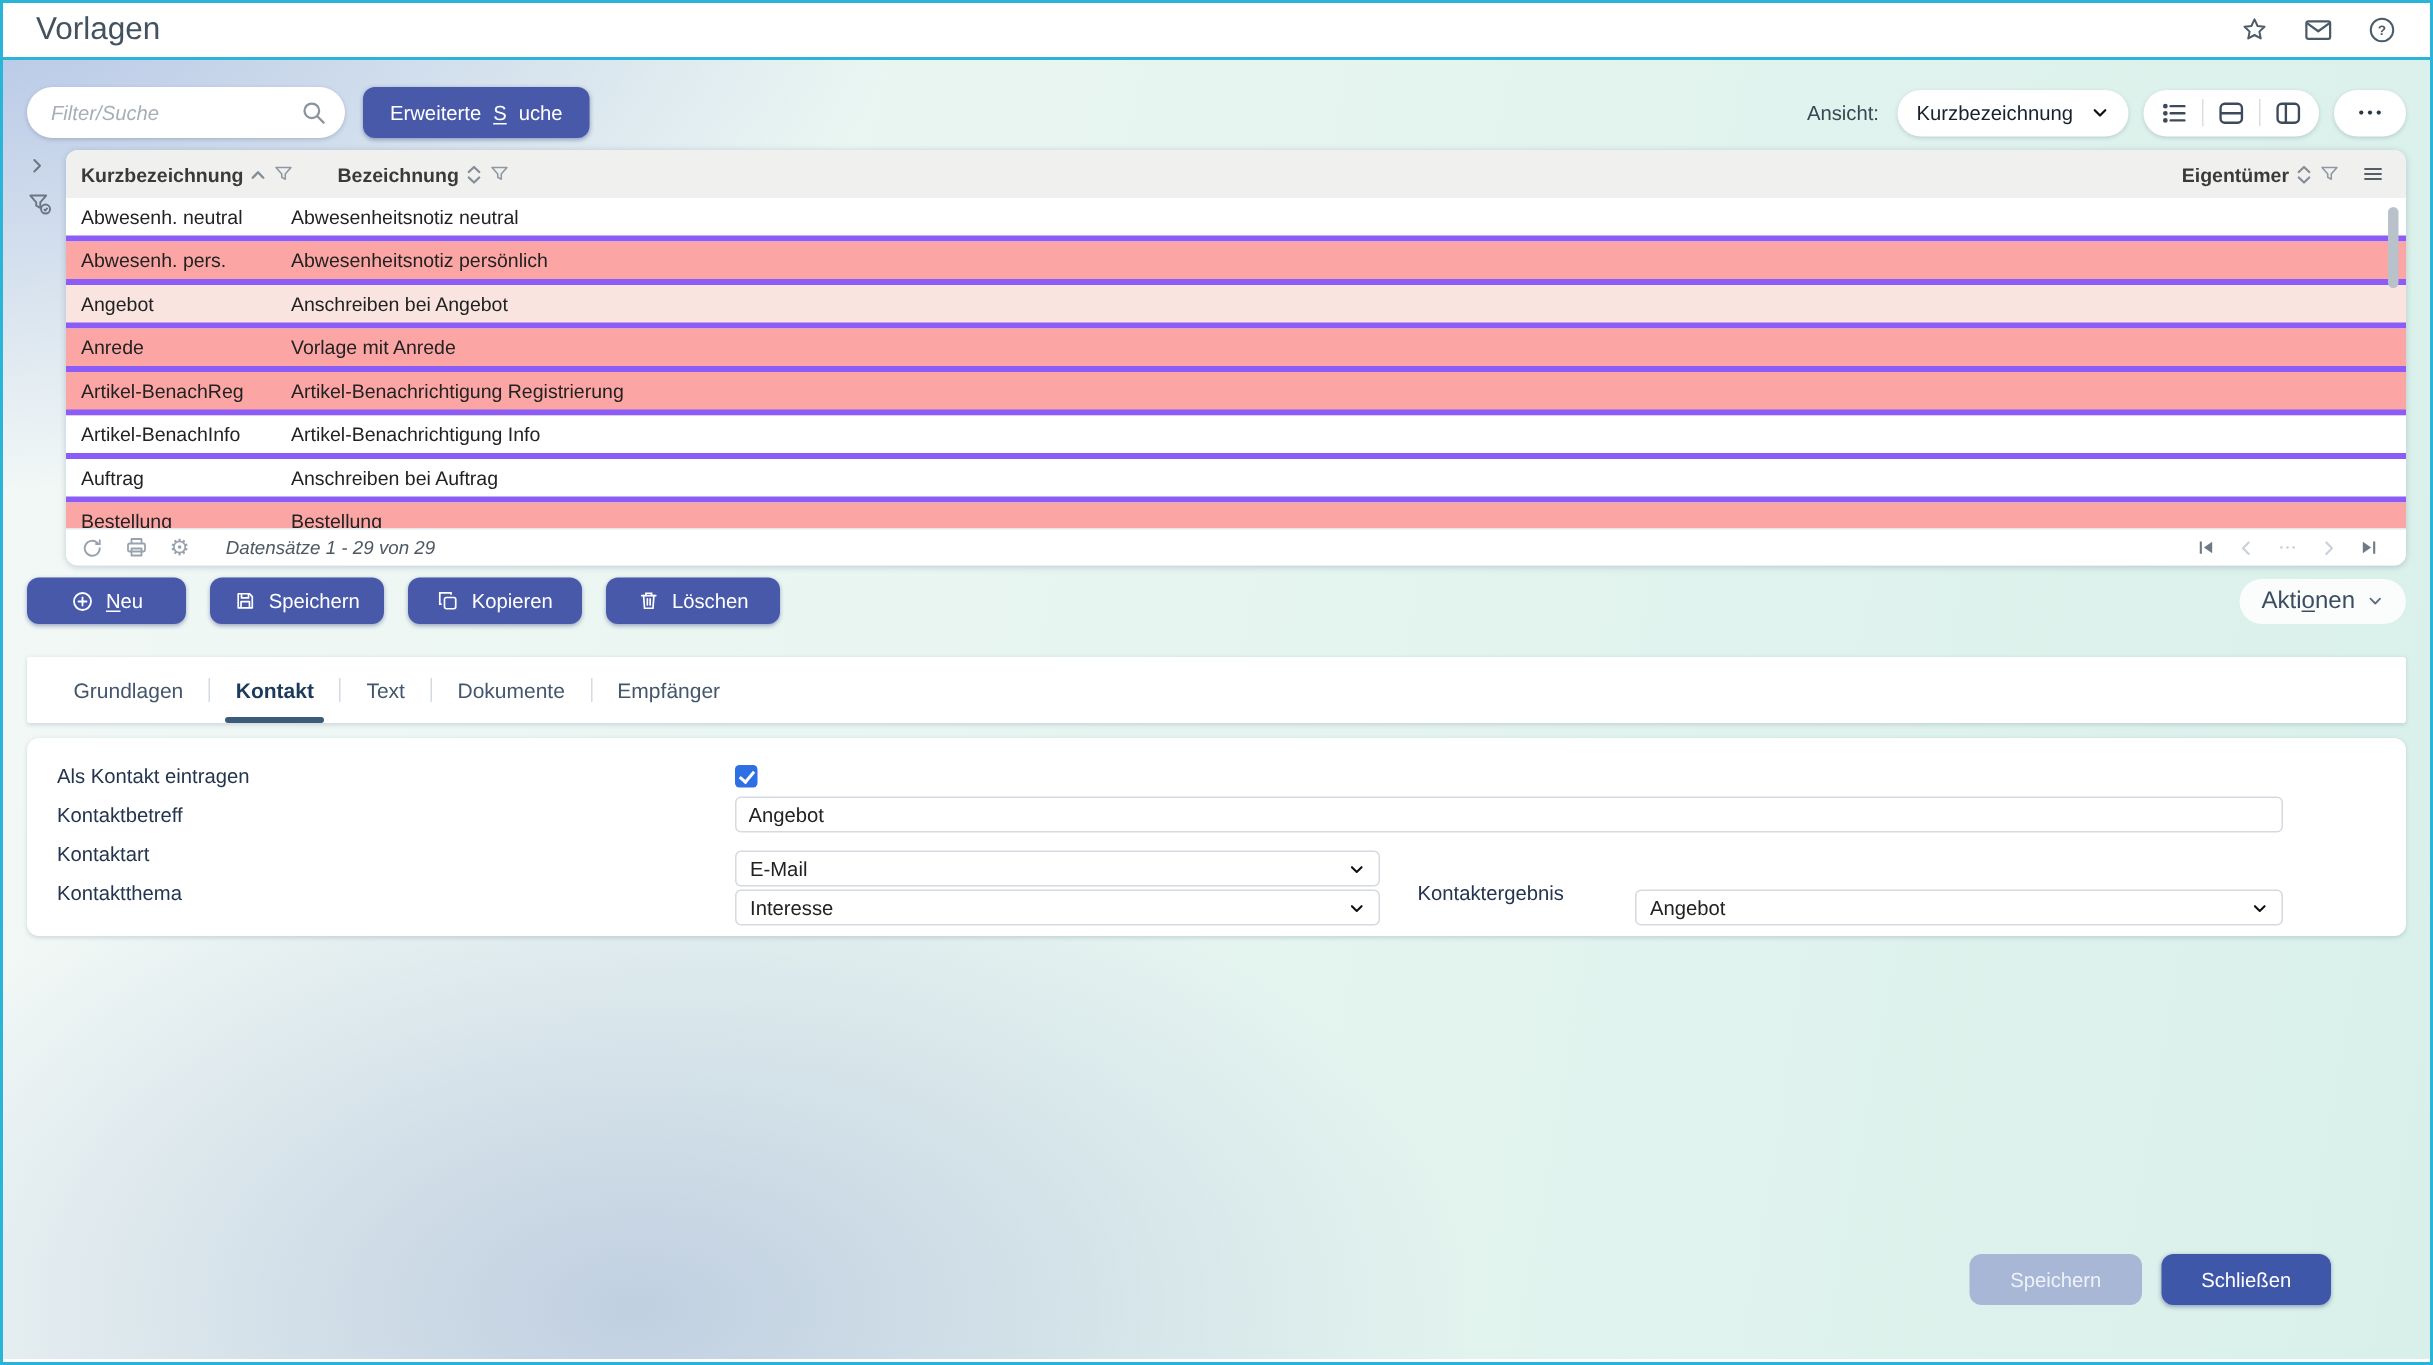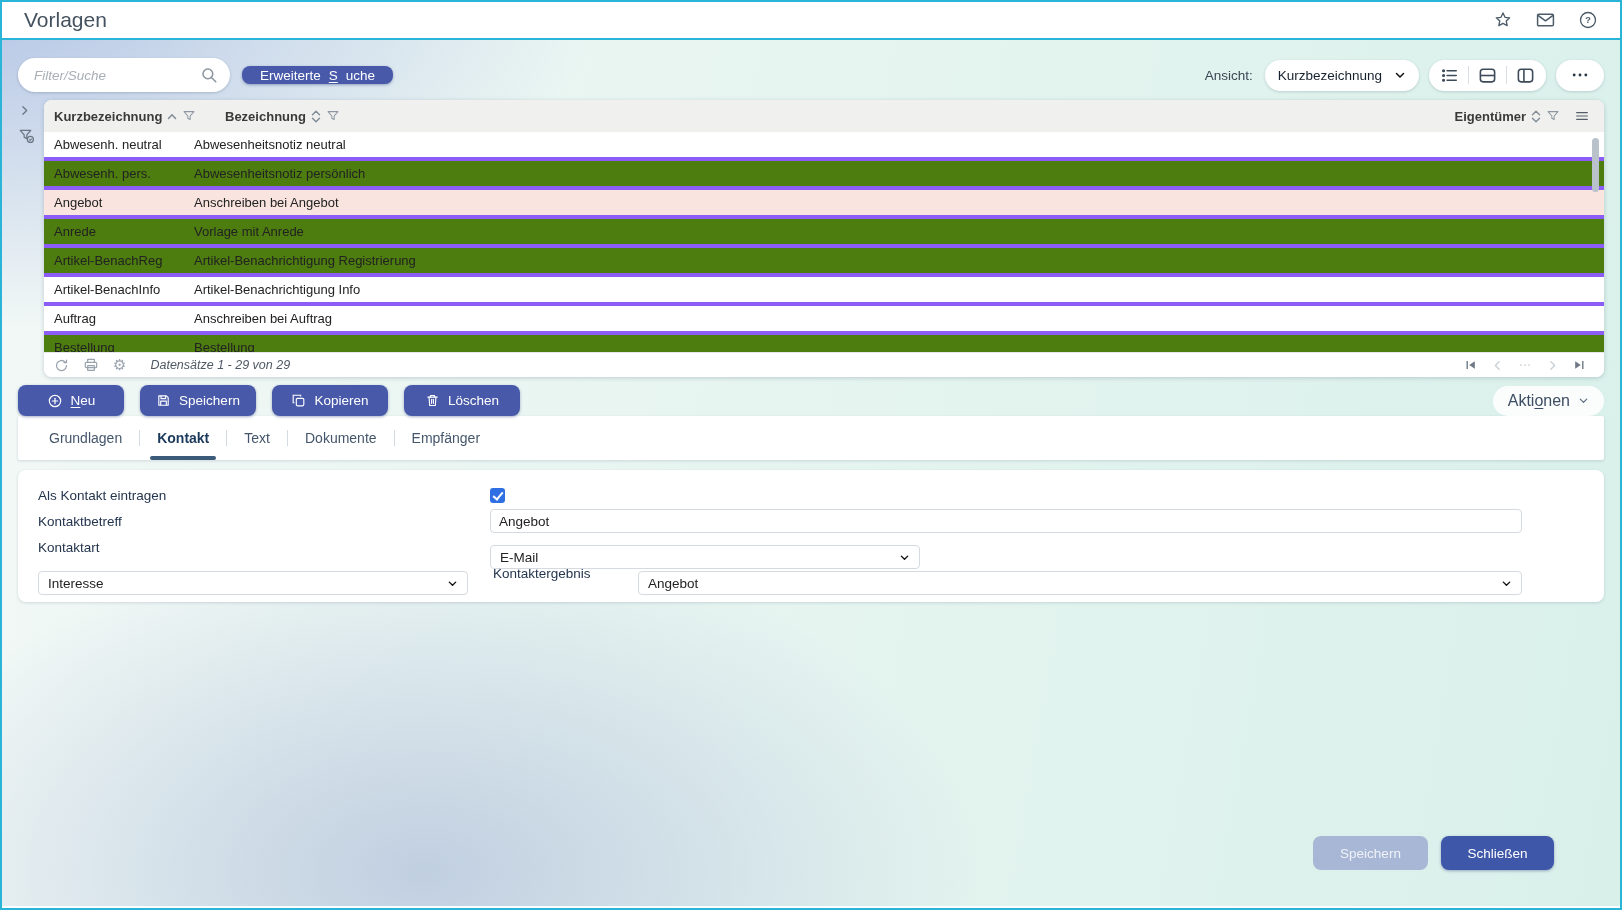--- a/index.html
+++ b/index.html
@@ -26,21 +26,21 @@
   .toolbar { display:flex; align-items:center; padding-top:18px; height:52px; }
   .search-box { position:relative; width:212px; }
   .search-box input { width:100%; height:34px; border:none; border-radius:17px; padding:0 36px 0 16px;
     font-size:13.5px; font-family:inherit; color:#333; box-shadow:0 1px 3px rgba(60,80,110,.28); outline:none; }
   .search-box input::placeholder { font-style:italic; color:#a7aeb6; }
   .search-icon { position:absolute; right:12px; top:8px; color:#8a949e; pointer-events:none; }
 
   .btn { border:none; cursor:pointer; font-family:inherit; }
   .btn-primary { background:#4859aa; color:#fff; border-radius:8px; height:31px; padding:0 16px; font-size:13.5px;
     display:inline-flex; align-items:center; justify-content:center; gap:8px; box-shadow:0 1px 3px rgba(35,55,120,.4); }
-  .btn-adv { margin-left:12px; height:18px; padding:0 18px;justify-content:flex-end; }
+  .btn-adv { margin-left:12px; height:34px; padding:0 18px;justify-content:flex-end; }
 
   .view-controls { margin-left:auto; display:flex; align-items:center; gap:10px; }
   .view-label { font-size:13.5px; color:#3a4654; margin-right:2px; }
   .pill { background:#fff; border-radius:16px; height:31px; display:flex; align-items:center; box-shadow:0 1px 3px rgba(60,80,110,.22); }
   .view-select { padding:0 13px; gap:12px; font-size:13.5px; color:#17222e; justify-content:space-between; min-width:148px; cursor:pointer; }
   .view-switch { padding:0 2px; }
   .vs-btn { width:37px; height:31px; display:flex; align-items:center; justify-content:center; color:#3d4a59; cursor:pointer; }
   .vs-divider { width:1px; height:18px; background:#d9dee4; }
   .btn-more { width:48px; justify-content:center; color:#2a3747; cursor:pointer; }
 
@@ -52,21 +52,21 @@
   .thead { display:grid; grid-template-columns:150px 1fr auto 44px; align-items:center; height:32px; background:#f0f0ee; font-size:13px; font-weight:bold; color:#3a3a3a; }
   .th { display:flex; align-items:center; gap:5px; cursor:pointer;padding-left:31px; }
   .th1 { padding-left:10px; }
   .th3 { justify-content:flex-end; }
   .icon-sort { color:#848e99; display:flex; flex-direction:column; gap:1px; }
   .icon-filter { color:#8e98a2; display:flex; }
   .th-menu { display:flex; justify-content:center; color:#555e68; cursor:pointer; }
   .tbody { height:220px; overflow:hidden; }
   .tr { display:grid; grid-template-columns:150px 1fr auto 44px; align-items:center; height:29px;
         border-bottom:4px solid #8b5cf6; font-size:13px; color:#222; background:#fff; cursor:pointer; }
-  .tr.alt { background:#4d7c0f; }
+  .tr.alt { background:#fca5a5; }
   .tr.selected { background:#f9e4e0; }
   .td1 { padding-left:10px; }
   .tfoot { height:25px; border-top:1px solid #e4e8ec; background:#fff; display:flex; align-items:center; padding:0 10px; }
   .tfoot-icons { display:flex; gap:14px; color:#99a3ad; align-items:center; }
   .tfoot-icons .ft-btn { display:flex; cursor:pointer; }
   .gear-glyph { font-size:15px; line-height:1; font-family:"DejaVu Sans",sans-serif; }
   .records { font-style:italic; font-size:12.5px; color:#4f5963; margin-left:24px; }
   .paging { margin-left:auto; display:flex; gap:13px; align-items:center; padding-right:8px; }
   .pg { display:flex; cursor:pointer; }
   .pg-dark { color:#6e7985; }
@@ -75,21 +75,21 @@
 
   
   .actions-row { display:flex; align-items:center; margin-top:8px; gap:16px; }
   .btn-neu { min-width:106px; }
   .btn-w116 { min-width:116px; }
   .btn-actions { margin-left:auto; background:rgba(255,255,255,.85); border-radius:16px; height:30px; padding:0 15px;
     color:#3c4d63; font-size:16px; display:inline-flex; align-items:center; gap:8px; }
   .u { text-decoration:underline; text-underline-offset:2px; }
 
   
-  .tab-panel { background:#fff; border-radius:2px; height:44px; display:flex; align-items:center;
+  .tab-panel { margin-top:22px; background:#fff; border-radius:2px; height:44px; display:flex; align-items:center;
     padding:0 14px; box-shadow:0 1px 3px rgba(60,80,110,.18); }
   .tab { position:relative; height:100%; display:flex; align-items:center; padding:0 17px; font-size:14px; color:#44566b; cursor:pointer; }
   .tab.active { font-weight:bold; color:#1c3a5c; }
   .tab.active::after { content:""; position:absolute; left:10px; right:10px; bottom:0; height:4px; border-radius:3px; background:#3c5a7a; }
   .tab-divider { width:1px; height:16px; background:#d4dae1; }
 
   
   .form-panel { margin-top:10px; background:#fff; border-radius:8px; box-shadow:0 1px 3px rgba(60,80,110,.18); padding:12px 20px 16px 20px; }
   .form-row { display:flex; align-items:center; height:26px; }
   .f-label { width:452px; flex-shrink:0; font-size:13.5px; color:#24354f; }
@@ -468,20 +468,21 @@
             <span>E-Mail</span>
             <span class="sel-chevron">
               <svg width="11" height="11" viewBox="0 0 24 24" fill="none" stroke="currentColor" stroke-width="3" stroke-linecap="round" stroke-linejoin="round">
                   <polyline points="5,9 12,16 19,9"></polyline>
                 </svg>
             </span>
           </div>
         </div>
       </div>
       <div class="form-row">
+        <div class="f-label">Kontaktthema</div>
         <div class="f-ctrl">
           <div class="select sel-430">
             <span>Interesse</span>
             <span class="sel-chevron">
               <svg width="11" height="11" viewBox="0 0 24 24" fill="none" stroke="currentColor" stroke-width="3" stroke-linecap="round" stroke-linejoin="round">
                   <polyline points="5,9 12,16 19,9"></polyline>
                 </svg>
             </span>
           </div>
           <div class="f-label2">Kontaktergebnis</div>

